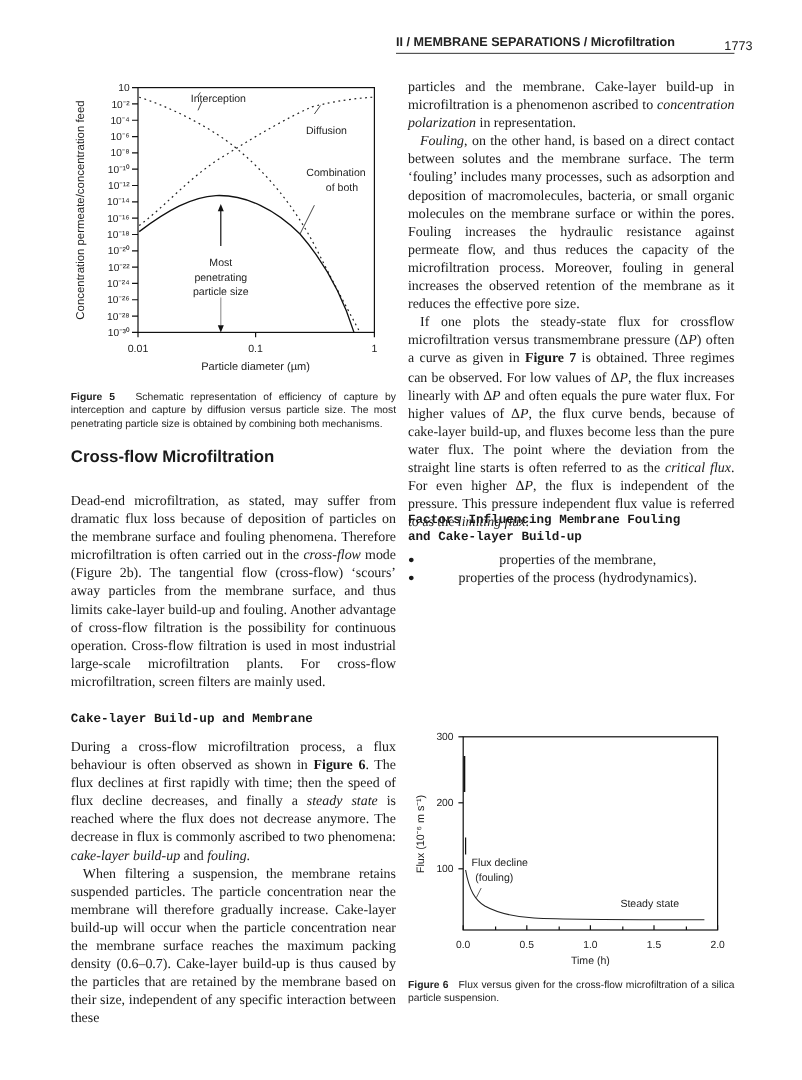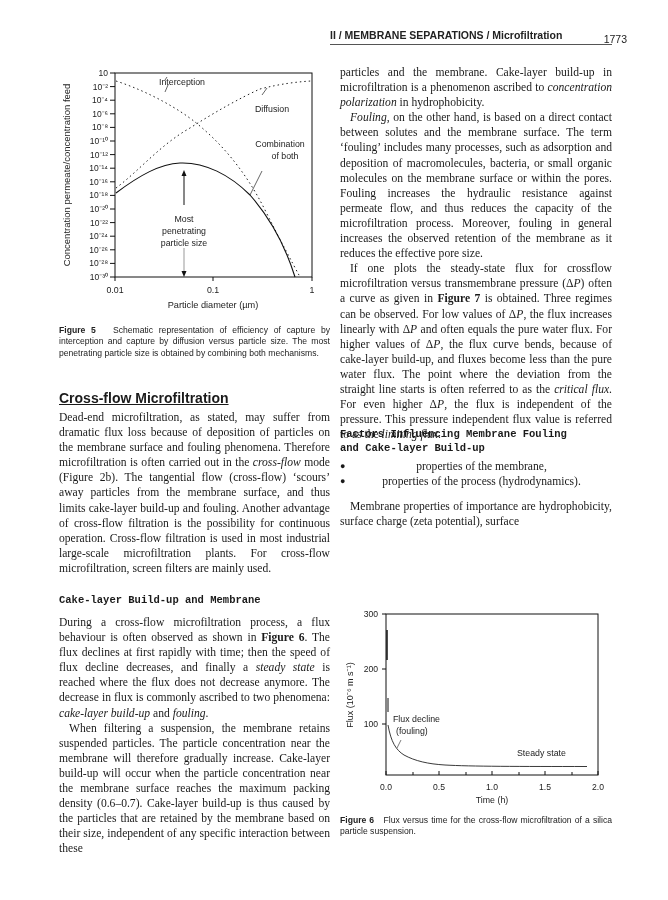--- a/index.html
+++ b/index.html
@@ -99,47 +99,46 @@
   <text x="285" y="159" font-size="8.8" fill="#222" text-anchor="middle">of both</text>
   <text x="184" y="222" font-size="8.8" fill="#222" text-anchor="middle">Most</text>
   <text x="184" y="234" font-size="8.8" fill="#222" text-anchor="middle">penetrating</text>
   <text x="184" y="246" font-size="8.8" fill="#222" text-anchor="middle">particle size</text>
 </svg>
 
 <div class="cap" style="position:absolute;left:59px;top:325px;width:271px;">
   <b>Figure 5</b>&nbsp;&nbsp;&nbsp;<span>Schematic representation of efficiency of capture by interception and capture by diffusion versus particle size. The most penetrating particle size is obtained by combining both mechanisms.</span>
 </div>
 
-<div class="h2" style="position:absolute;left:59px;top:389px;text-decoration:underline;">Cross-flow Microfiltration</div>
+<div class="h2" style="position:absolute;left:59px;top:371px;">Cross-flow Microfiltration</div>
 
 <div class="col lcol" style="top:410px;">
   <p><span>Dead-end microfiltration, as stated, may suffer from dramatic flux loss because of deposition of particles on the membrane surface and fouling phenomena. Therefore microfiltration is often carried out in the </span><i>cross-flow</i><span> mode (Figure 2b). The tangential flow (cross-flow) ‘scours’ away particles from the membrane surface, and thus limits cake-layer build-up and fouling. Another advantage of cross-flow filtration is the possibility for continuous operation. Cross-flow filtration is used in most industrial large-scale microfiltration plants. For cross-flow microfiltration, screen filters are mainly used.</span></p>
 </div>
 
 <div class="h3" style="position:absolute;left:59px;top:594px;">Cake-layer Build-up and Membrane</div>
 
 <div class="col lcol" style="top:615px;">
   <p><span>During a cross-flow microfiltration process, a flux behaviour is often observed as shown in </span><b>Figure 6</b><span>. The flux declines at first rapidly with time; then the speed of flux decline decreases, and finally a </span><i>steady state</i><span> is reached where the flux does not decrease anymore. The decrease in flux is commonly ascribed to two phenomena: </span><i>cake-layer build-up</i><span> and </span><i>fouling</i><span>.</span></p>
   <p class="ind"><span>When filtering a suspension, the membrane retains suspended particles. The particle concentration near the membrane will therefore gradually increase. Cake-layer build-up will occur when the particle concentration near the membrane surface reaches the maximum packing density (0.6–0.7). Cake-layer build-up is thus caused by the particles that are retained by the membrane based on their size, independent of any specific interaction between these</span></p>
 </div>
 
 <div class="col rcol" style="top:65px;">
-  <p><span>particles and the membrane. Cake-layer build-up in microfiltration is a phenomenon ascribed to </span><i>concentration polarization</i><span> in hydrophobicity.</span></p>
+  <p><span>particles and the membrane. Cake-layer build-up in microfiltration is a phenomenon ascribed to </span><i>concentration polarization</i><span> in representation.</span></p>
   <p class="ind"><i>Fouling</i><span>, on the other hand, is based on a direct contact between solutes and the membrane surface. The term ‘fouling’ includes many processes, such as adsorption and deposition of macromolecules, bacteria, or small organic molecules on the membrane surface or within the pores. Fouling increases the hydraulic resistance against permeate flow, and thus reduces the capacity of the microfiltration process. Moreover, fouling in general increases the observed retention of the membrane as it reduces the effective pore size.</span></p>
   <p class="ind"><span>If one plots the steady-state flux for crossflow microfiltration versus transmembrane pressure (Δ</span><i>P</i><span>) often a curve as given in </span><b>Figure 7</b><span> is obtained. Three regimes can be observed. For low values of Δ</span><i>P</i><span>, the flux increases linearly with Δ</span><i>P</i><span> and often equals the pure water flux. For higher values of Δ</span><i>P</i><span>, the flux curve bends, because of cake-layer build-up, and fluxes become less than the pure water flux. The point where the deviation from the straight line starts is often referred to as the </span><i>critical flux</i><span>. For even higher Δ</span><i>P</i><span>, the flux is independent of the pressure. This pressure independent flux value is referred to as the </span><i>limiting flux</i><span>.</span></p>
 </div>
 
 <div class="h3" style="position:absolute;left:340px;top:428px;width:250px;">Factors Influencing Membrane Fouling and Cake-layer Build-up</div>
 
 <div class="col rcol" style="top:459px;">
   <ul class="bul" style="text-align:left;">
     <li>properties of the membrane,</li>
     <li>properties of the process (hydrodynamics).</li>
   </ul>
-  <p class="ind" style="margin-top:10px;">Membrane properties of importance are hydrophobicity, surface charge (zeta potential), surface</p>
 </div>
 
 <svg style="position:absolute;left:340px;top:605px;" width="280" height="200" viewBox="340 605 280 200">
   <text x="0" y="0" font-size="9" fill="#222" text-anchor="middle" transform="translate(353,695) rotate(-90)">Flux (10⁻⁶ m s⁻¹)</text>
   <rect x="386" y="614" width="212" height="161" fill="none" stroke="#111" stroke-width="1"></rect>
 
   <line x1="382" y1="614" x2="386" y2="614" stroke="#111"></line>
   <line x1="382" y1="669" x2="386" y2="669" stroke="#111"></line>
   <line x1="382" y1="724" x2="386" y2="724" stroke="#111"></line>
   <text x="378" y="617" font-size="8.6" text-anchor="end" fill="#222">300</text>
@@ -167,14 +166,14 @@
   <line x1="387" y1="630" x2="387" y2="660" stroke="#111" stroke-width="1.5"></line>
   <line x1="388" y1="698" x2="388" y2="712" stroke="#111" stroke-width="1"></line>
   <path d="M388,725 C391,742 396,750 404,755 C415,761 428,764 445,765 C470,766.5 520,766.5 587,766.5" fill="none" stroke="#222" stroke-width="0.9"></path>
   <line x1="397" y1="748" x2="401" y2="740" stroke="#222" stroke-width="0.6"></line>
   <text x="393" y="722" font-size="8.8" fill="#222">Flux decline</text>
   <text x="396" y="734" font-size="8.8" fill="#222">(fouling)</text>
   <text x="517" y="756" font-size="8.8" fill="#222">Steady state</text>
 </svg>
 
 <div class="cap" style="position:absolute;left:340px;top:815px;width:272px;">
-  <b>Figure 6</b>&nbsp;&nbsp;&nbsp;<span>Flux versus time for the cross-flow microfiltration of a silica particle suspension.</span>
+  <b>Figure 6</b>&nbsp;&nbsp;&nbsp;<span>Flux versus given for the cross-flow microfiltration of a silica particle suspension.</span>
 </div>
 
 </body></html>

